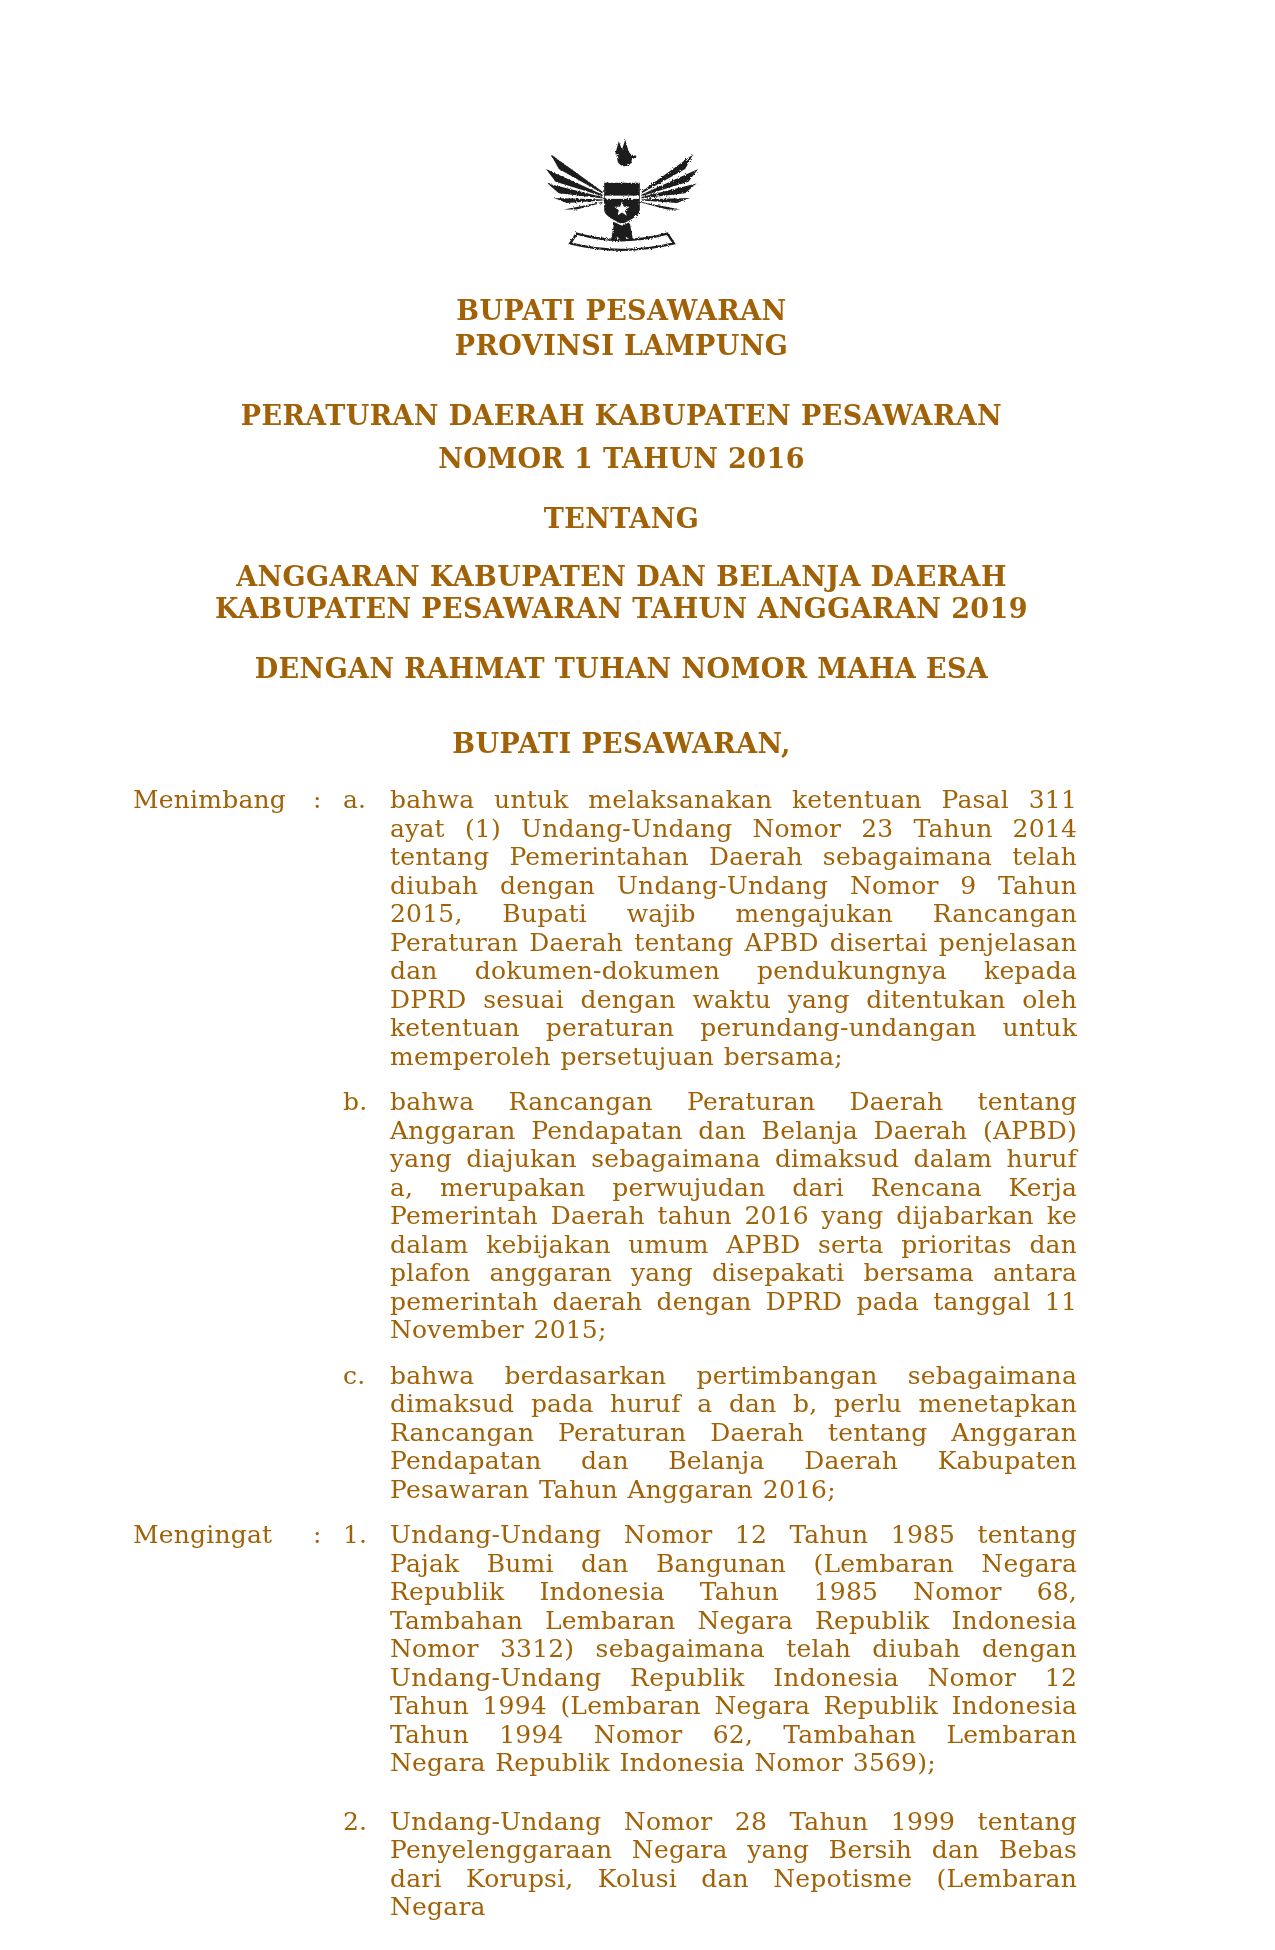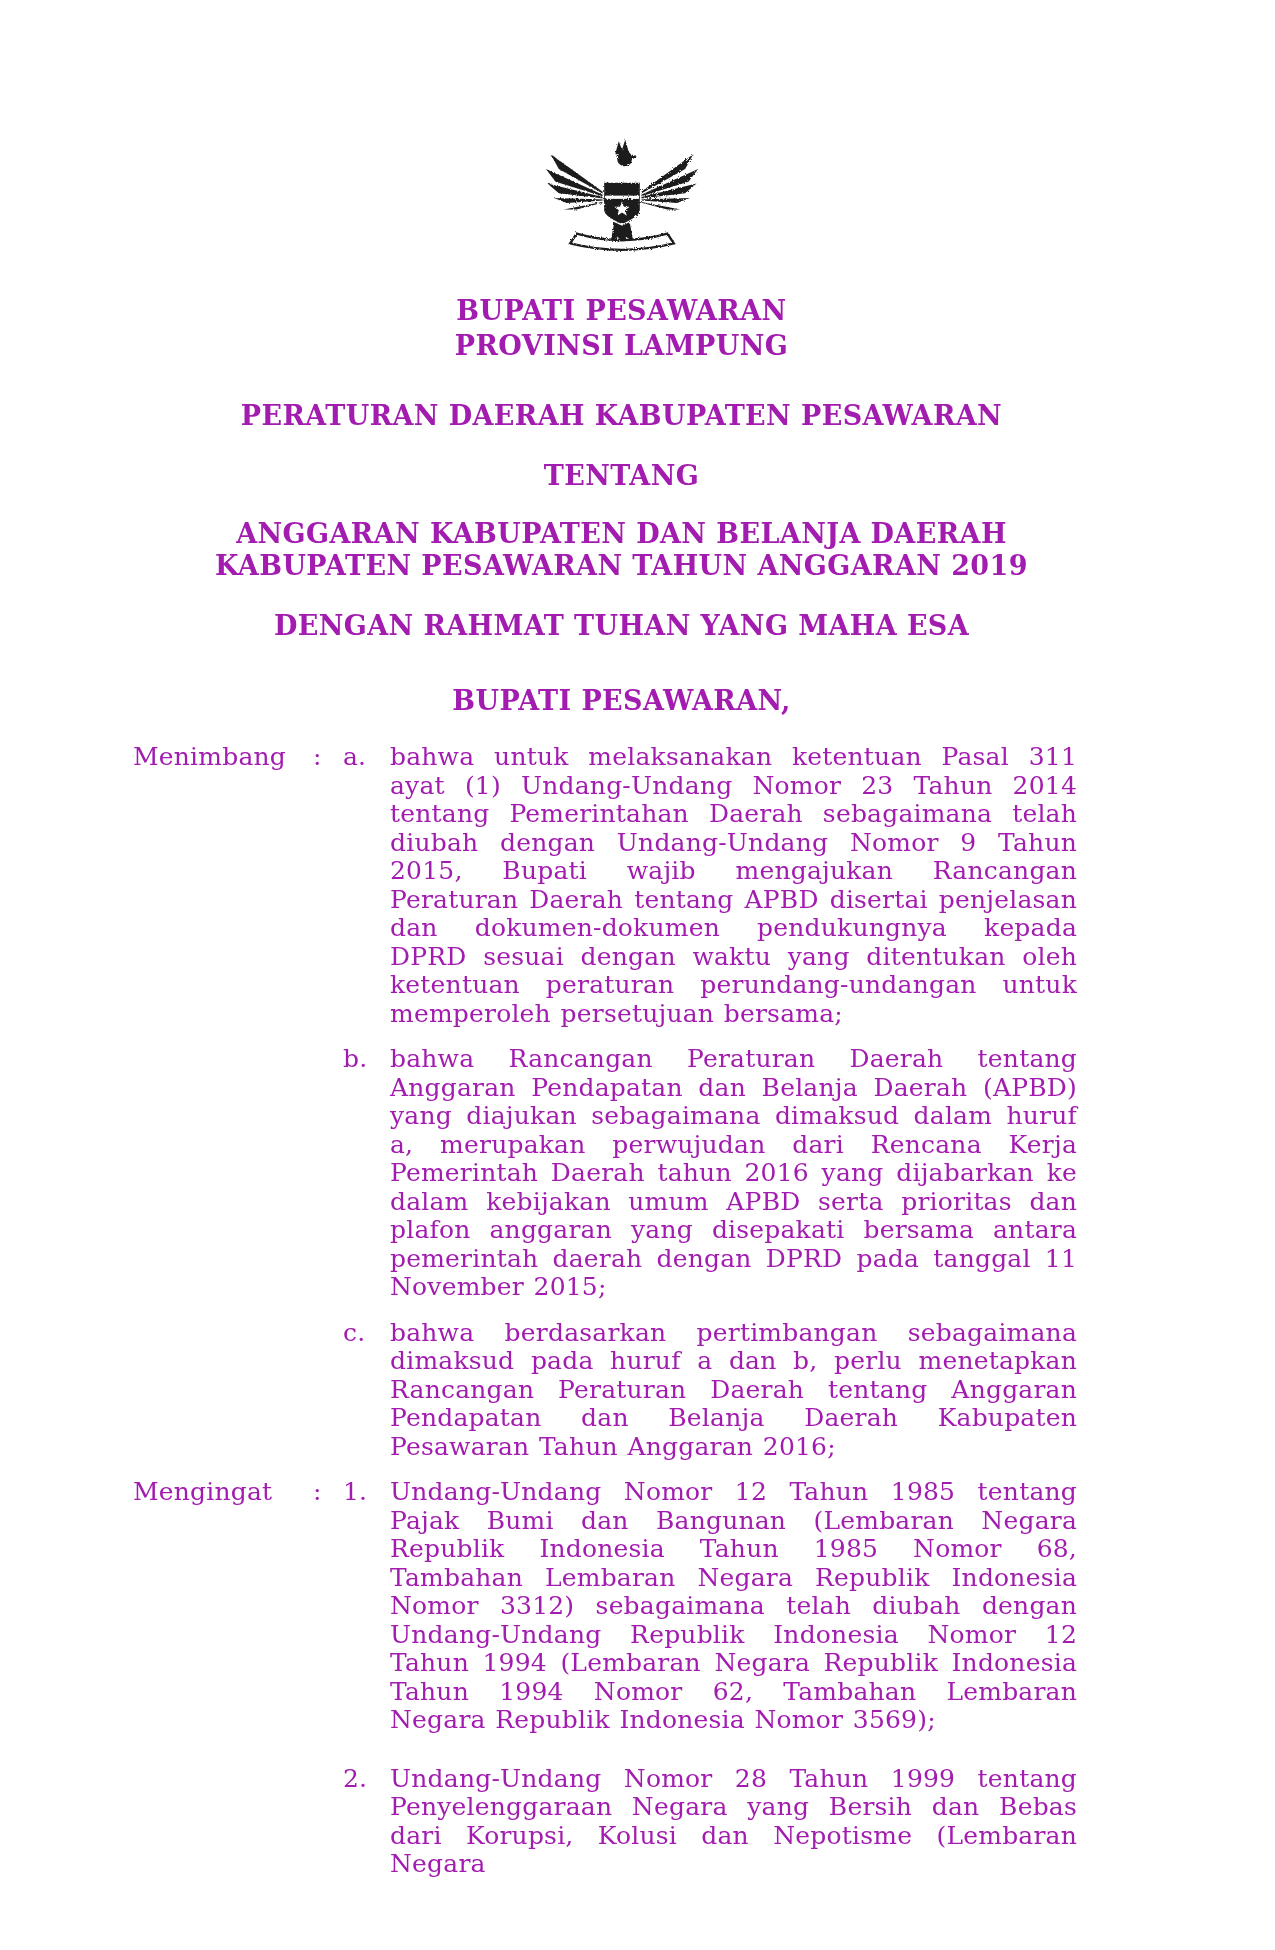--- a/index.html
+++ b/index.html
@@ -3,21 +3,21 @@
 <meta charset="utf-8">
 <style>
   html, body { margin: 0; padding: 0; background: #ffffff; }
   .page {
     position: relative;
     width: 1082px;
     height: 1950px;
     background: #ffffff;
     overflow: hidden;
     font-family: "DejaVu Serif", serif;
-    color: #a21caf;
+    color: #a16207;
   }
   .content {
     margin-left: 133px;
     width: 977px;
   }
   .emblem-wrap {
     padding-top: 133px;
     text-align: center;
     height: 122px;
   }
@@ -106,26 +106,27 @@
         </g>
       </svg>
     </div>
 
     <div class="letterhead">
       <div>BUPATI PESAWARAN</div>
       <div>PROVINSI LAMPUNG</div>
     </div>
 
     <div class="t-line t-reg">PERATURAN DAERAH KABUPATEN PESAWARAN</div>
+    <div class="t-line t-num">NOMOR 1 TAHUN 2016</div>
     <div class="t-line t-about">TENTANG</div>
     <div class="t-line t-subject">
       <div>ANGGARAN KABUPATEN DAN BELANJA DAERAH</div>
       <div>KABUPATEN PESAWARAN TAHUN ANGGARAN 2019</div>
     </div>
-    <div class="t-line t-invoc">DENGAN RAHMAT TUHAN YANG MAHA ESA</div>
+    <div class="t-line t-invoc">DENGAN RAHMAT TUHAN NOMOR MAHA ESA</div>
     <div class="t-line t-issuer">BUPATI PESAWARAN,</div>
 
     <div class="clauses">
 
       <section>
         <div class="row">
           <div class="lbl">Menimbang</div>
           <div class="sep">:</div>
           <div class="mark">a.</div>
           <div class="txt">bahwa untuk melaksanakan ketentuan Pasal 311 ayat (1) Undang-Undang Nomor 23 Tahun 2014 tentang Pemerintahan Daerah sebagaimana telah diubah dengan Undang-Undang Nomor 9 Tahun 2015, Bupati wajib mengajukan Rancangan Peraturan Daerah tentang APBD disertai penjelasan dan dokumen-dokumen pendukungnya kepada DPRD sesuai dengan waktu yang ditentukan oleh ketentuan peraturan perundang-undangan untuk memperoleh persetujuan bersama;</div>

